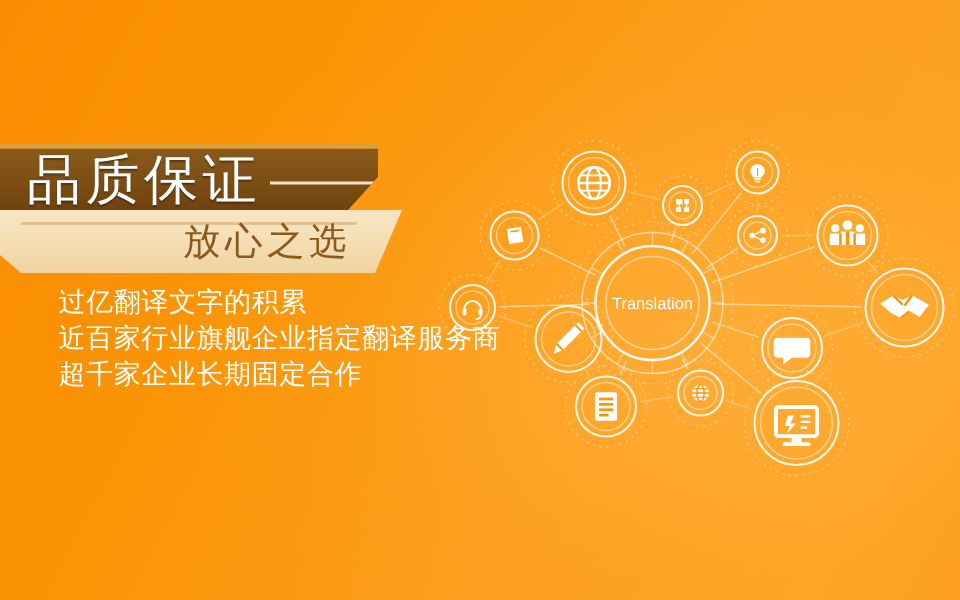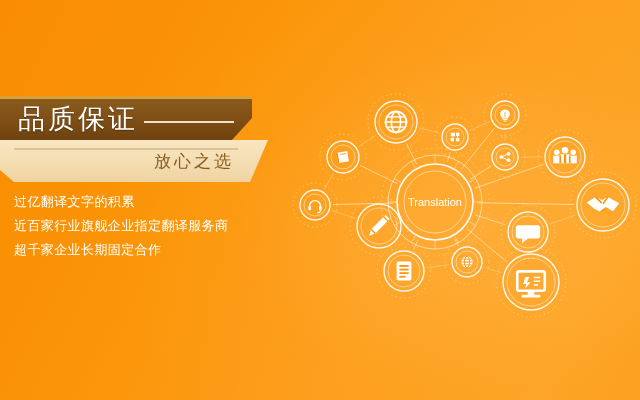--- a/index.html
+++ b/index.html
@@ -39,41 +39,42 @@
     justify-content:flex-end;
     padding-right:34px;
   }
   .rib-bot::after{
     content:"";position:absolute;left:14px;right:30px;top:8px;height:2px;
     background:rgba(170,120,50,0.30);
   }
 
   .rib-top-text{
     font-family:"Liberation Serif","DejaVu Serif",serif;
-    font-size:27px;color:#fff;letter-spacing:3px;line-height:1;
+    font-size:36px;color:#fff;letter-spacing:3px;line-height:1;
     white-space:nowrap;position:relative;z-index:2;
     text-shadow:0 1px 1px rgba(0,0,0,0.35);
   }
   .rib-top-rule{
     position:relative;z-index:2;
     flex:0 0 auto;width:90px;height:2px;margin-left:6px;margin-top:4px;
     background:#f3e3c6;
   }
   .rib-bot-text{
     font-family:"Liberation Serif","DejaVu Serif",serif;
-    font-size:17px;color:#8a5a1c;letter-spacing:3px;line-height:1;
+    font-size:25px;color:#8a5a1c;letter-spacing:3px;line-height:1;
     white-space:nowrap;position:relative;z-index:2;
   }
 
   
   .bullets{position:absolute;left:14px;top:190px;width:260px;}
   .bullet{
     font-family:"DejaVu Sans","Liberation Sans",sans-serif;
-    font-size:13px;color:#ffffff;line-height:24px;white-space:nowrap;
+    font-size:18px;color:#ffffff;line-height:24px;white-space:nowrap;
     letter-spacing:0.4px;
+    margin-left:25px;
   }
 </style>
 </head>
 <body>
 
 <div id="stage">
 
   <svg id="net" viewBox="0 0 385 290">
     <defs>
       <g id="g-globe">

